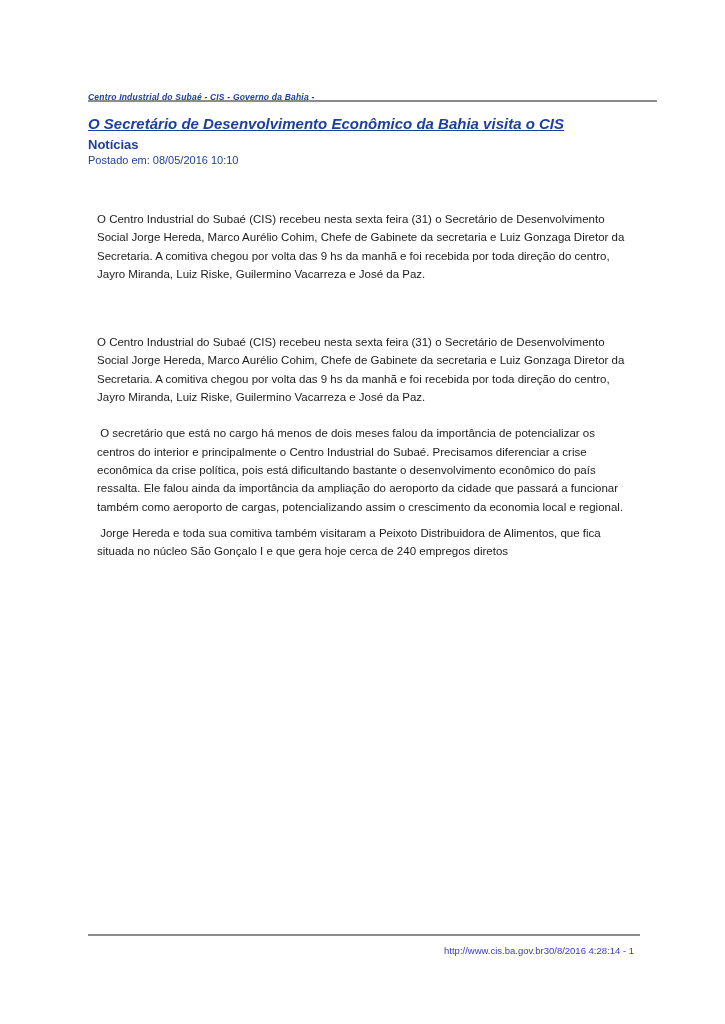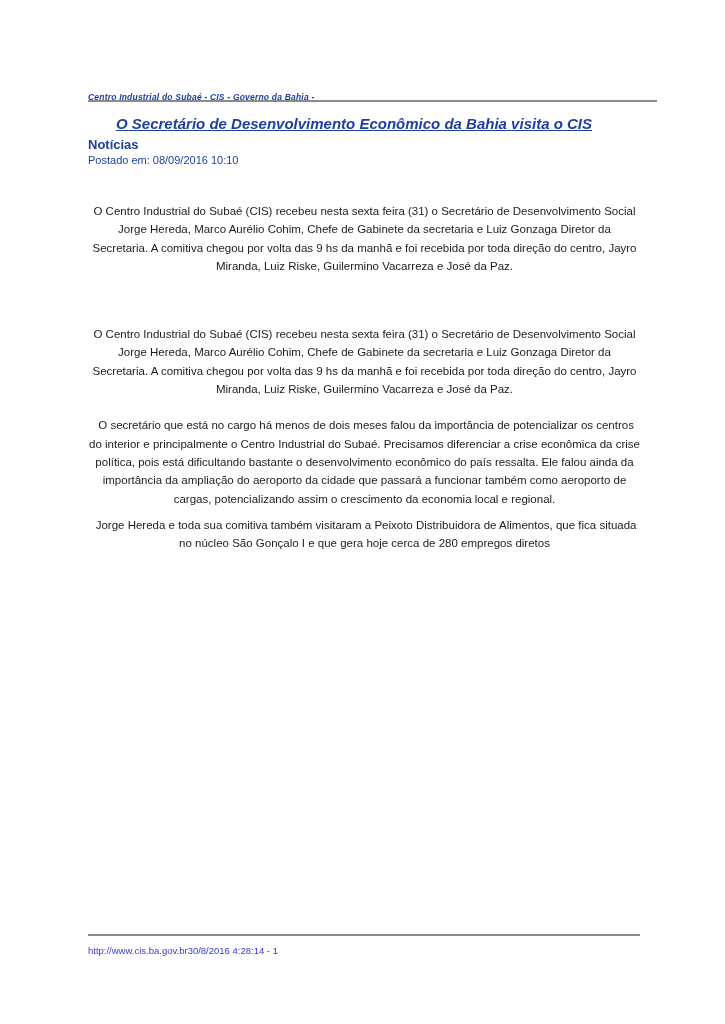--- a/index.html
+++ b/index.html
@@ -36,21 +36,20 @@
       position: absolute;
       left: 88px;
       top: 115px;
       font-size: 15px;
       font-weight: bold;
       font-style: italic;
       text-decoration: underline;
       color: #1d3f9f;
       white-space: nowrap;
       cursor: pointer;
-      margin-left: 28px;
     }
     .article-section {
       position: absolute;
       left: 88px;
       top: 137px;
       font-size: 13px;
       font-weight: bold;
       color: #1d3f9f;
     }
     .article-posted {
@@ -63,42 +62,41 @@
     .article-body {
       position: absolute;
       left: 89px;
       top: 202px;
       width: 551px;
       font-size: 11.5px;
       line-height: 18.3px;
       color: #1c1c1c;
     }
     .article-body p {
-      margin: 0;
+      margin: 8px;
       white-space: pre-wrap;
-      text-align: center;
     }
     .article-body p.m-lg { margin-bottom: 50px; }
     .article-body p.m-md { margin-bottom: 18px; }
     .article-body p.m-sm { margin-bottom: 8px; }
     .footer-rule {
       position: absolute;
       left: 88px;
       top: 934px;
       width: 552px;
       height: 2px;
       background: #8c8c8c;
     }
     .page-footer {
       position: absolute;
       left: 88px;
       top: 945px;
       width: 546px;
       display: flex;
-      justify-content: flex-start;
+      justify-content: flex-end;
       font-size: 9.5px;
       color: #3a3acc;
     }
     .page-footer a {
       color: #3a3acc;
       text-decoration: none;
       cursor: pointer;
     }
   </style>
 </head>
@@ -107,27 +105,27 @@
 <div class="page">
 
   <div class="site-title">Centro Industrial do Subaé - CIS - Governo da Bahia -</div>
 
   <div class="masthead-rule"></div>
 
   <a class="article-title">O Secretário de Desenvolvimento Econômico da Bahia visita o CIS</a>
 
   <div class="article-section">Notícias</div>
 
-  <div class="article-posted">Postado em: 08/09/2016 10:10</div>
+  <div class="article-posted">Postado em: 08/05/2016 10:10</div>
 
   <div class="article-body">
     <p class="m-lg">O Centro Industrial do Subaé (CIS) recebeu nesta sexta feira (31) o Secretário de Desenvolvimento Social Jorge Hereda, Marco Aurélio Cohim, Chefe de Gabinete da secretaria e Luiz Gonzaga Diretor da Secretaria. A comitiva chegou por volta das 9 hs da manhã e foi recebida por toda direção do centro, Jayro Miranda, Luiz Riske, Guilermino Vacarreza e José da Paz.</p>
     <p class="m-md">O Centro Industrial do Subaé (CIS) recebeu nesta sexta feira (31) o Secretário de Desenvolvimento Social Jorge Hereda, Marco Aurélio Cohim, Chefe de Gabinete da secretaria e Luiz Gonzaga Diretor da Secretaria. A comitiva chegou por volta das 9 hs da manhã e foi recebida por toda direção do centro, Jayro Miranda, Luiz Riske, Guilermino Vacarreza e José da Paz.</p>
     <p class="m-sm"> O secretário que está no cargo há menos de dois meses falou da importância de potencializar os centros do interior e principalmente o Centro Industrial do Subaé. Precisamos diferenciar a crise econômica da crise política, pois está dificultando bastante o desenvolvimento econômico do país ressalta. Ele falou ainda da importância da ampliação do aeroporto da cidade que passará a funcionar também como aeroporto de cargas, potencializando assim o crescimento da economia local e regional.</p>
-    <p> Jorge Hereda e toda sua comitiva também visitaram a Peixoto Distribuidora de Alimentos, que fica situada no núcleo São Gonçalo I e que gera hoje cerca de 280 empregos diretos</p>
+    <p> Jorge Hereda e toda sua comitiva também visitaram a Peixoto Distribuidora de Alimentos, que fica situada no núcleo São Gonçalo I e que gera hoje cerca de 240 empregos diretos</p>
   </div>
 
   <div class="footer-rule"></div>
 
   <div class="page-footer">
     <a>http://www.cis.ba.gov.br</a>
     <span>30/8/2016 4:28:14 - 1</span>
   </div>
 
 </div>

